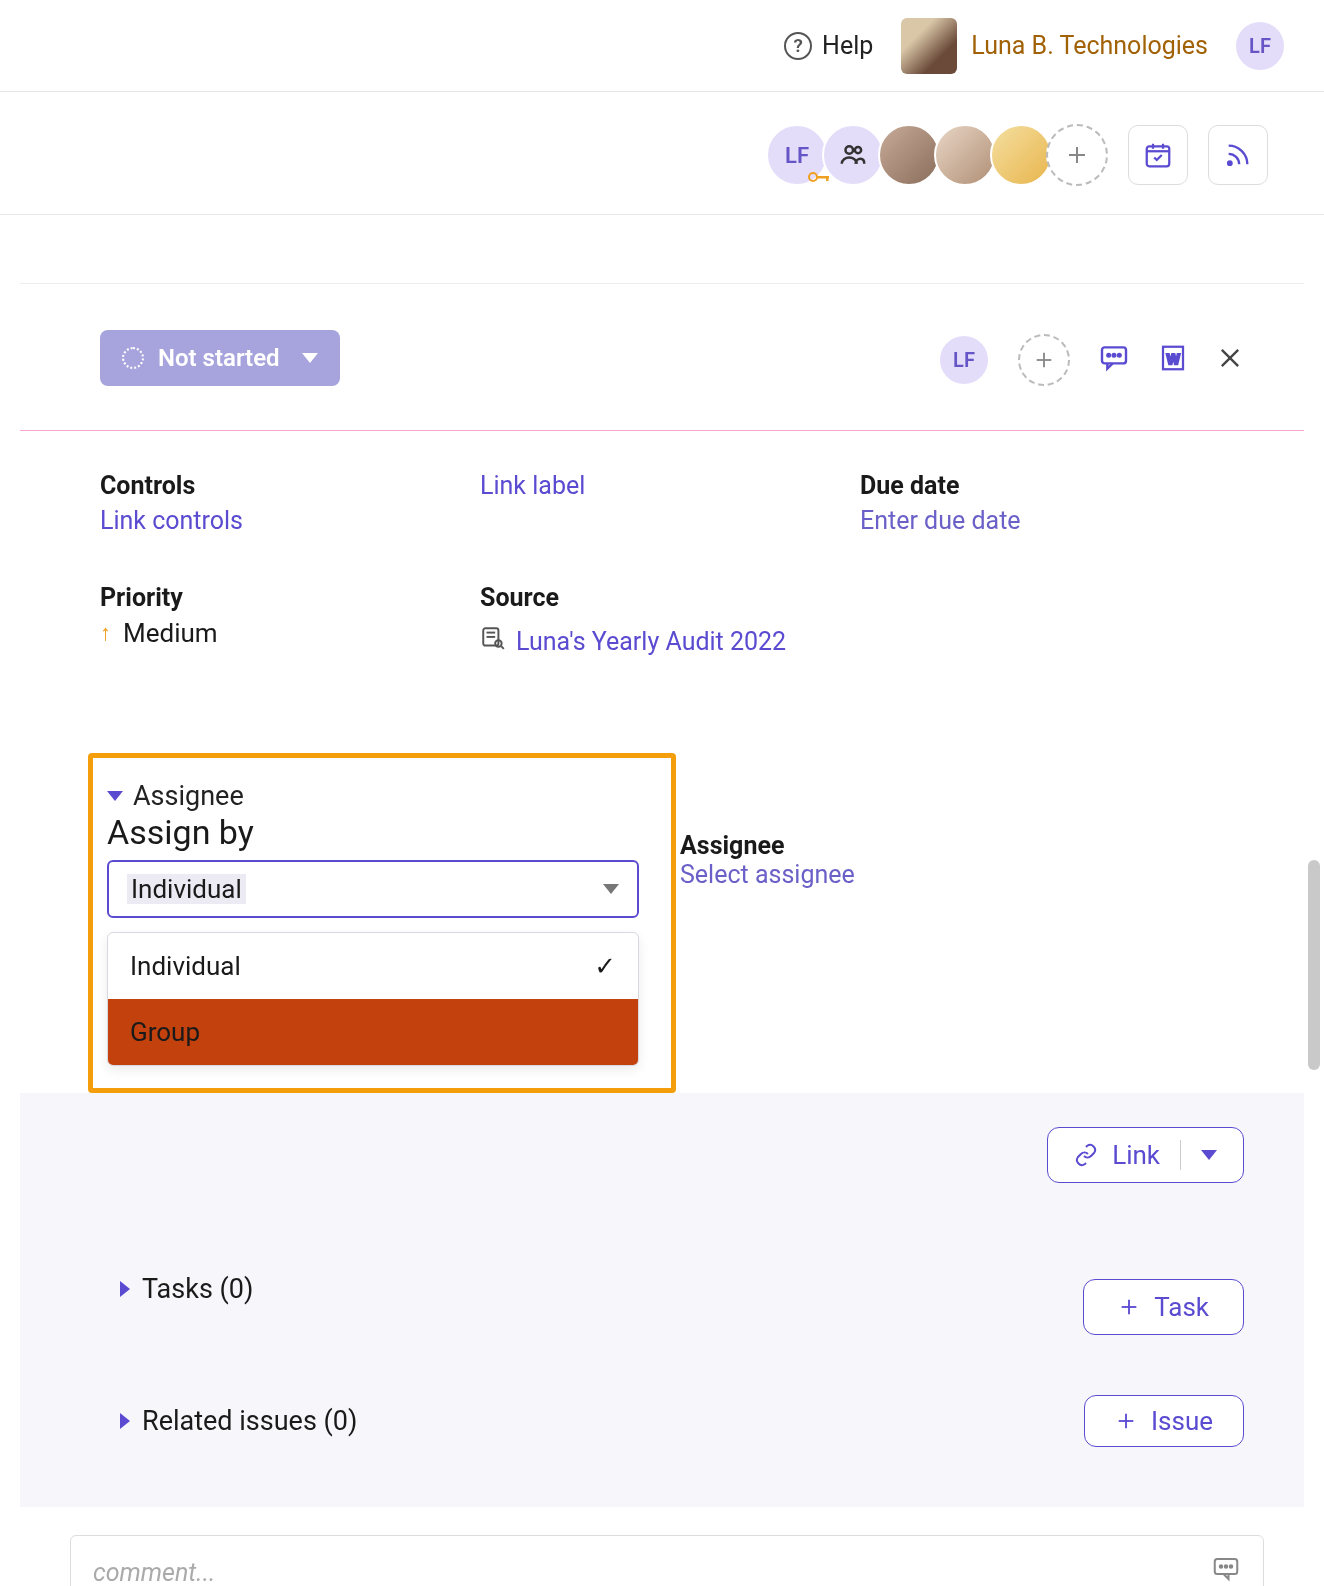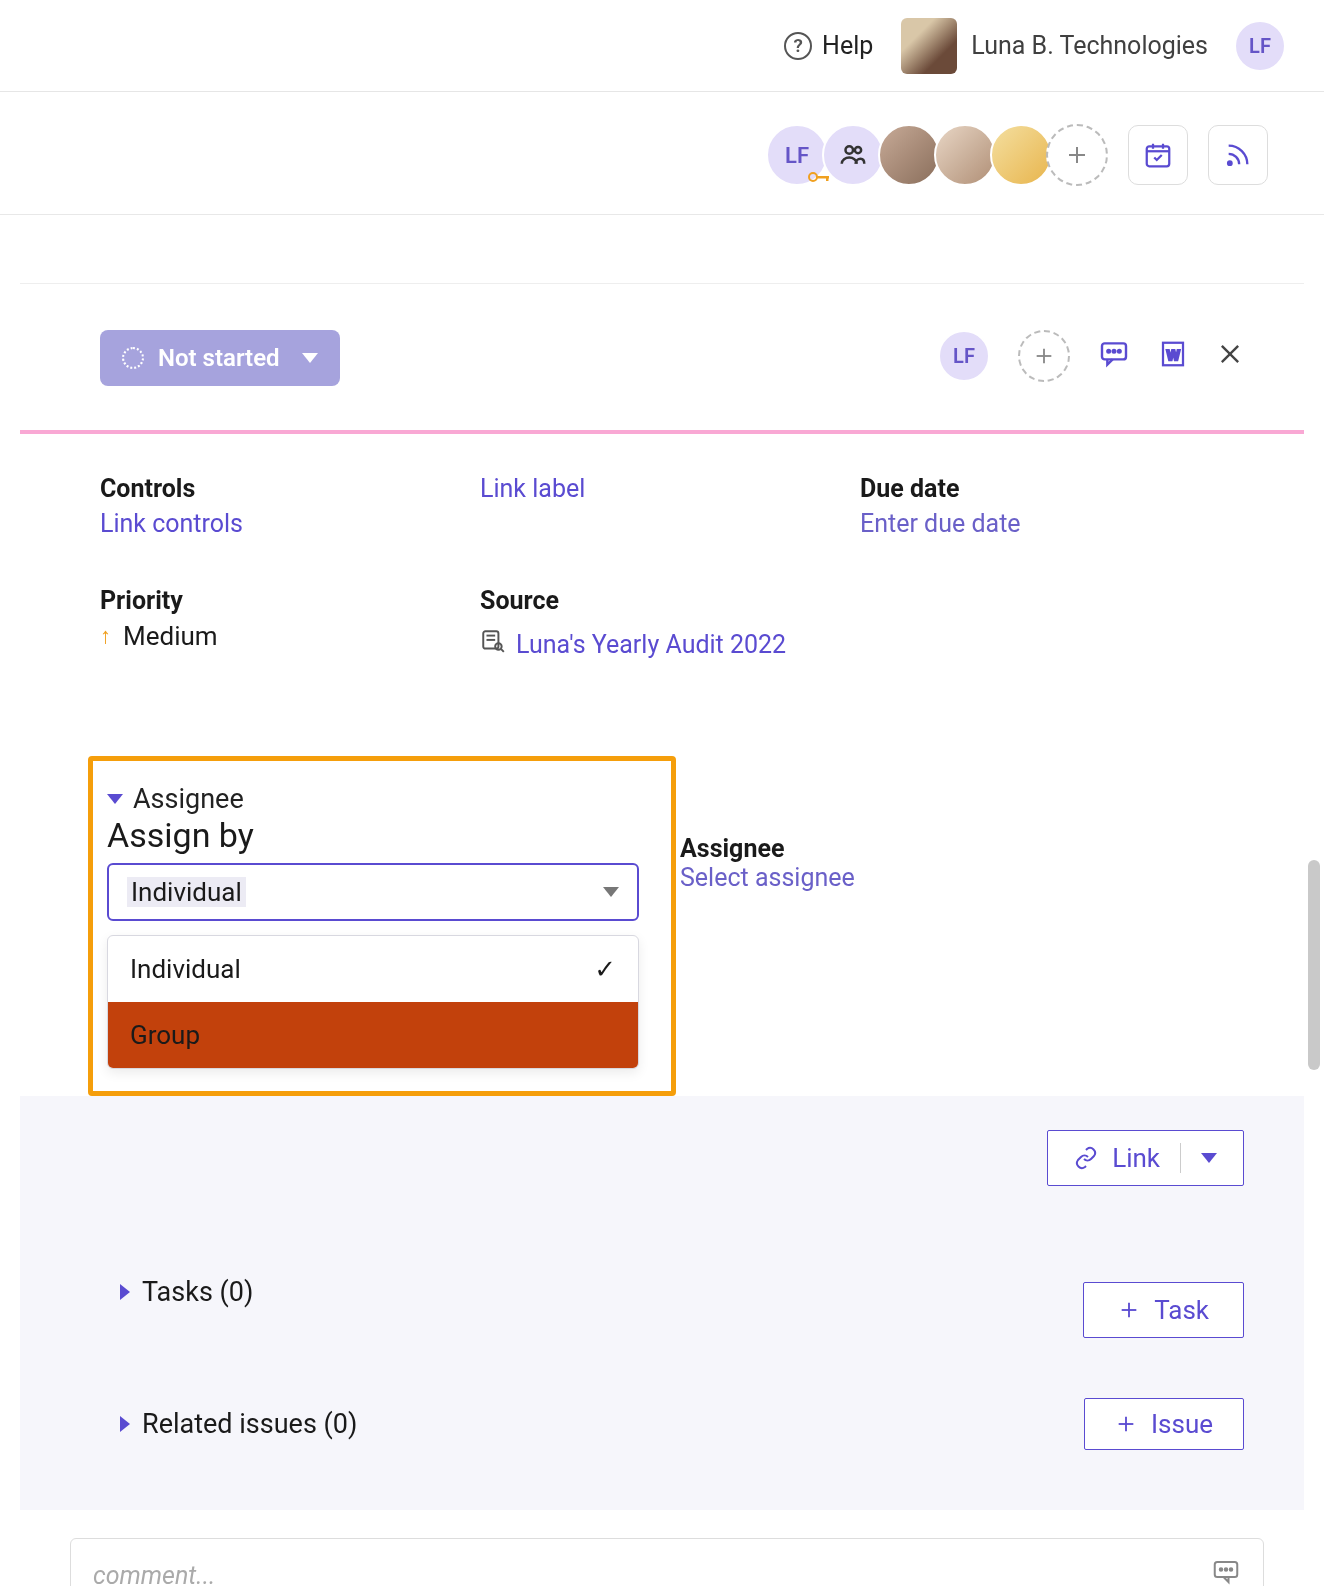--- a/index.html
+++ b/index.html
@@ -26,21 +26,21 @@
   }
   .help-group {
     display: flex; align-items: center; gap: 10px; font-size: 25px; color: #222;
     cursor: pointer;
   }
   .help-icon-circle {
     width: 28px; height: 28px; border: 2px solid #555; border-radius: 50%;
     display: flex; align-items: center; justify-content: center;
     font-size: 19px; font-weight: 600; color: #555;
   }
-  .company-group { display:flex; align-items:center; gap:14px; font-size:25px; color:#404040; }
+  .company-group { display:flex; align-items:center; gap:14px; font-size:25px; color:#a16207; }
   .company-logo {
     width: 56px; height: 56px; border-radius: 6px;
     background: linear-gradient(135deg,#d9c7a8 30%,#6b4a39 70%);
   }
   .avatar-lf {
     width: 48px; height: 48px; border-radius: 50%;
     background: #e3ddf9; color: #6555c7;
     font-weight: 600; font-size: 20px;
     display:flex; align-items:center; justify-content:center;
   }
@@ -83,21 +83,21 @@
     border-top: 1.5px solid #e8e8e8;
     padding-top: 68px;
   }
   .main-panel {
     background: #fff;
     margin: 0 20px 0 20px;
     border-top: 1px solid #eee;
   }
 
   .panel-header {
-    display:flex; align-items:flex-start; justify-content:space-between;
+    display:flex; align-items:flex-end; justify-content:space-between;
     padding: 46px 60px 44px 80px;
   }
   .status-pill {
     background:#a6a3dd; color:#fff; font-weight:600;
     font-size:24px; display:flex; align-items:center; gap:14px;
     padding: 14px 22px; border-radius:8px; cursor:pointer;
   }
   .status-spinner {
     width:22px; height:22px; border-radius:50%;
     border: 2px dotted #fff;
@@ -106,21 +106,21 @@
     width:0;height:0;border-left:8px solid transparent;border-right:8px solid transparent;
     border-top:10px solid #fff; margin-left:8px;
   }
   .panel-header-right { display:flex; align-items:center; gap:28px; }
   .panel-header-right .avatar-circle { width:52px; height:52px; margin:0; }
   .icon-btn { cursor:pointer; color:#4a3fc0; }
   .icon-btn.muted { color:#555; }
 
   
   .fields {
-    border-top:4px solid #f9a8d4;
+    border-top:1px solid #f9a8d4;
     padding: 40px 80px 60px 80px;
     display:grid;
     grid-template-columns: 380px 380px 1fr;
     row-gap: 48px;
   }
   .field-block .field-label { font-size:25px; font-weight:700; margin-bottom:6px; }
   .link-text { color:#5a4bd1; font-size:25px; cursor:pointer; }
   .muted-link { color:#6a60c8; font-size:25px; cursor:pointer; }
   .priority-value { display:flex; align-items:center; gap:12px; font-size:26px; }
   .priority-arrow { color:#f0a020; font-size:22px; }
@@ -189,21 +189,21 @@
     padding: 24px 60px 30px 80px;
   }
   .section-row {
     display:flex; align-items:center; justify-content:space-between;
     padding: 30px 0;
   }
   .section-left {
     display:flex; align-items:center; gap:12px; font-size:27px;padding-left:20px;
   }
   .action-btn {
-    border:1.5px solid #5a4bd1; border-radius:2px; color:#5a4bd1;
+    border:1.5px solid #5a4bd1; border-radius:12px; color:#5a4bd1;
     display:flex; align-items:center; gap:14px; padding:12px 26px;
     font-size:26px; cursor:pointer; background:#fff;text-align:center;
   }
   .action-btn .divider { width:1px; height:30px; background:#ccc; margin:0 6px; }
   .link-caret {
     width:0;height:0;border-left:8px solid transparent;border-right:8px solid transparent;
     border-top:10px solid #5a4bd1;
   }
 
   

